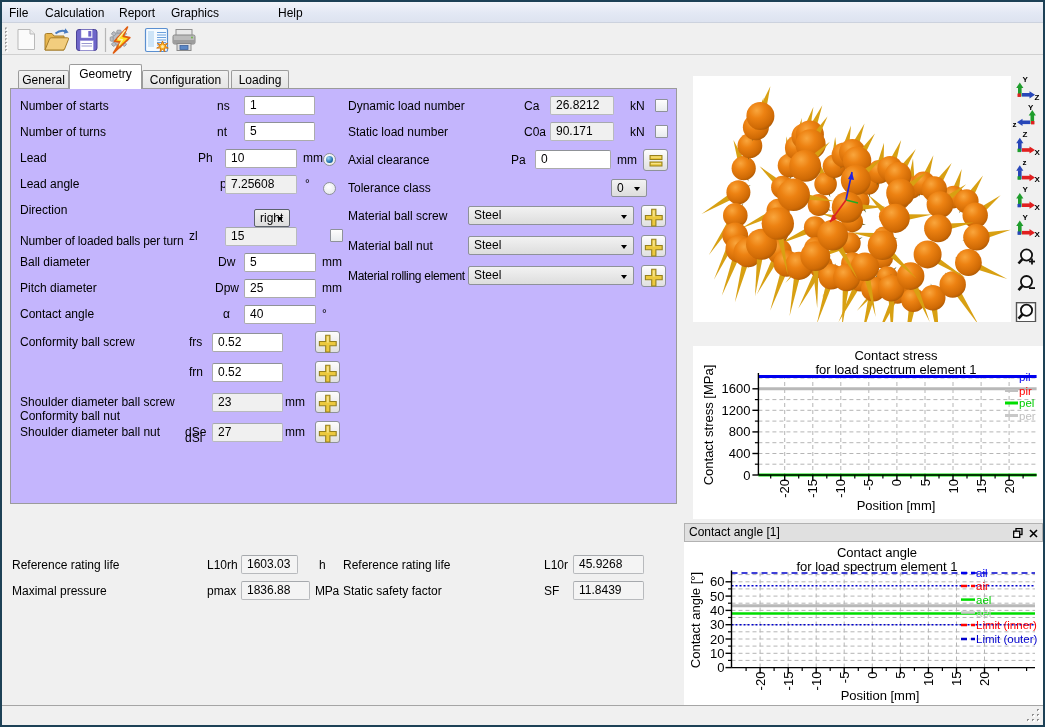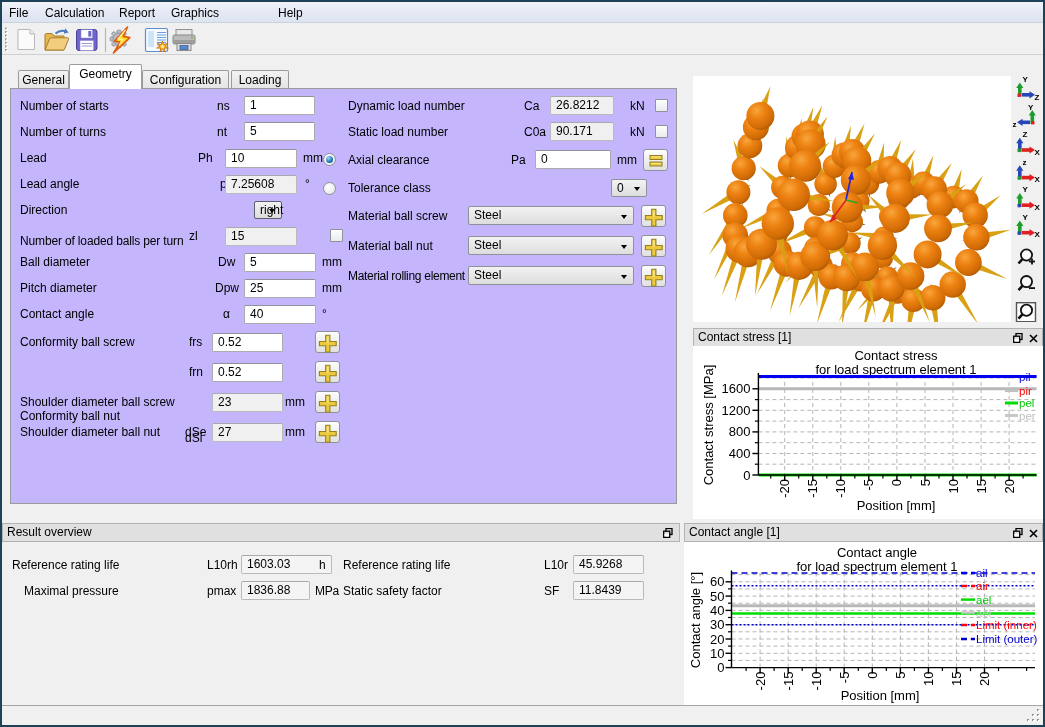--- a/index.html
+++ b/index.html
@@ -132,21 +132,21 @@
     <div class="inp" style="left:233px; top:33px; width:71px; height:19px;">5</div>
     <div class="lbl" style="left:9px; top:61px;">Lead</div>
     <div class="lbl" style="left:187px; top:61px;">Ph</div>
     <div class="inp" style="left:214px; top:60px; width:72px; height:19px;">10</div>
     <div class="lbl" style="left:292px; top:61px;">mm</div>
     <div class="lbl" style="left:9px; top:87px;">Lead angle</div>
     <div class="lbl" style="left:181px; top:87px;padding-left:28px;">phi</div>
     <div class="inp ro" style="left:214px; top:86px; width:72px; height:19px;">7.25608</div>
     <div class="lbl" style="left:294px; top:87px;">°</div>
     <div class="lbl" style="left:9px; top:113px;">Direction</div>
-    <div class="combo" style="left:243px; top:112px; width:28px; height:18px; border-color:#5c626b;">right<span class="arr"></span></div>
+    <div class="combo" style="left:243px; top:120px; width:36px; height:18px; border-color:#5c626b;">right<span class="arr"></span></div>
     <div class="lbl" style="left:9px; top:144px; letter-spacing:-0.15px;">Number of loaded balls per turn</div>
     <div class="lbl" style="left:178px; top:139px;">zl</div>
     <div class="inp ro" style="left:214px; top:138px; width:72px; height:19px;">15</div>
     <div class="cb" style="left:319px; top:140px;"></div>
     <div class="lbl" style="left:9px; top:165px;">Ball diameter</div>
     <div class="lbl" style="left:207px; top:165px;">Dw</div>
     <div class="inp" style="left:233px; top:164px; width:72px; height:19px;">5</div>
     <div class="lbl" style="left:311px; top:165px;">mm</div>
     <div class="lbl" style="left:9px; top:191px;">Pitch diameter</div>
     <div class="lbl" style="left:204px; top:191px;">Dpw</div>
@@ -240,34 +240,29 @@
     <div class="lbl" style="left:337px; top:179px; letter-spacing:-0.3px;">Material rolling element</div>
     <div class="combo" style="left:457px; top:177px; width:166px; height:19px;">Steel<span class="arr" style="top:8px;"></span></div>
     <div class="pbtn" style="left:630px; top:176px;">
         <svg width="25" height="22" viewBox="0 0 25 22">
           <path d="M9.7 3.2 h4.2 v6.3 h6.3 v4.2 h-6.3 v6.3 h-4.2 v-6.3 h-6.3 v-4.2 h6.3 Z" fill="#ecc93e" stroke="#96801e" stroke-width="1.1"></path>
           <path d="M10.8 4.4 h2 v6.2 h-2 Z" fill="#f6e286"></path>
         </svg>
       </div>
   </div>
 
-  <div class="titlebar" style="left:2px; top:523px; width:678px;">Result overview<svg width="10" height="10" viewBox="0 0 10 10" style="position:absolute; top:4px; right:6px;">
-        <rect x="3" y="0.5" width="6" height="6" fill="none" stroke="#000" stroke-width="1.3"></rect>
-        <rect x="0.7" y="3.2" width="6" height="6.3" fill="#e1e1e1" stroke="#000" stroke-width="1.3"></rect>
-        <rect x="1.5" y="6" width="4.5" height="2" fill="#fff"></rect>
-      </svg></div>
   <div class="abs" style="left:2px; top:542px; width:678px; height:163px; background:#f0f0f0;" id="resultpane">
     <div class="lbl" style="left:10px; top:15px;">Reference rating life</div>
     <div class="lbl" style="left:205px; top:15px;">L10rh</div>
-    <div class="inp ro" style="left:239px; top:13px; width:91px; height:19px; background:#f4f4f4;">1603.03</div>
+    <div class="inp ro" style="left:239px; top:13px; width:57px; height:19px; background:#f4f4f4;">1603.03</div>
     <div class="lbl" style="left:317px; top:15px;">h</div>
     <div class="lbl" style="left:341px; top:15px;">Reference rating life</div>
     <div class="lbl" style="left:542px; top:15px;">L10r</div>
     <div class="inp ro" style="left:571px; top:13px; width:71px; height:19px; background:#f4f4f4;">45.9268</div>
-    <div class="lbl" style="left:22px; top:41px;">Maximal pressure</div>
+    <div class="lbl" style="left:10px; top:41px;">Maximal pressure</div>
     <div class="lbl" style="left:205px; top:41px;">pmax</div>
     <div class="inp ro" style="left:239px; top:39px; width:69px; height:19px; background:#f4f4f4;">1836.88</div>
     <div class="lbl" style="left:313px; top:41px; letter-spacing:-0.3px;">MPa</div>
     <div class="lbl" style="left:341px; top:41px;">Static safety factor</div>
     <div class="lbl" style="left:542px; top:41px;">SF</div>
     <div class="inp ro" style="left:571px; top:39px; width:71px; height:19px; background:#f4f4f4;">11.8439</div>
   </div>
 
   <div class="abs" style="left:693px; top:76px; width:350px; height:246px; background:#fff;" id="pane3d">
       <svg width="350" height="246" viewBox="693 76 350 246" xmlns="http://www.w3.org/2000/svg" style="position:absolute;left:0;top:0;">
@@ -560,27 +555,20 @@
         <line x1="1032" y1="258.5" x2="1032" y2="264.5" stroke="#111" stroke-width="1.8"></line>
         <circle cx="1026.5" cy="281.6" r="5.6" fill="#fff" fill-opacity="0.6" stroke="#111" stroke-width="1.8"></circle>
         <line x1="1022.4" y1="285.8" x2="1018.5" y2="290.1" stroke="#111" stroke-width="2.6"></line>
         <line x1="1029" y1="288.1" x2="1035" y2="288.1" stroke="#111" stroke-width="1.8"></line>
         <rect x="1016.5" y="302.7" width="19" height="19" fill="#fdfdfd" stroke="#555" stroke-width="1.4"></rect>
         <circle cx="1026.5" cy="310.2" r="5.6" fill="#fff" fill-opacity="0.6" stroke="#111" stroke-width="1.8"></circle>
         <line x1="1022.4" y1="314.4" x2="1018.5" y2="318.7" stroke="#111" stroke-width="2.6"></line>
       </svg>
     </div>
 
-  <div class="titlebar" style="left:693px; top:328px; width:350px;">Contact stress [1]<svg width="10" height="10" viewBox="0 0 10 10" style="position:absolute; top:4px; right:19px;">
-        <rect x="3" y="0.5" width="6" height="6" fill="none" stroke="#000" stroke-width="1.3"></rect>
-        <rect x="0.7" y="3.2" width="6" height="6.3" fill="#e1e1e1" stroke="#000" stroke-width="1.3"></rect>
-        <rect x="1.5" y="6" width="4.5" height="2" fill="#fff"></rect>
-      </svg><svg width="9" height="9" viewBox="0 0 9 9" style="position:absolute; top:5px; right:4px;">
-        <path d="M1 1 L8 8 M8 1 L1 8" stroke="#000" stroke-width="1.6"></path>
-      </svg></div>
   <div class="abs" style="left:693px; top:346px; width:350px; height:173px; background:#fff;" id="panestress">
       <svg width="350" height="173" viewBox="0 0 350 173" style="position:absolute;left:0;top:0;" xmlns="http://www.w3.org/2000/svg">
         <text x="203" y="14" text-anchor="middle" font-size="13">Contact stress</text>
         <text x="203" y="28" text-anchor="middle" font-size="13">for load spectrum element 1</text>
         <line x1="65.4" y1="118.2" x2="343.6" y2="118.2" stroke="#b5b5b5" stroke-width="1" stroke-dasharray="4,3"></line>
         <line x1="65.4" y1="107.5" x2="343.6" y2="107.5" stroke="#b5b5b5" stroke-width="1" stroke-dasharray="4,3"></line>
         <line x1="65.4" y1="96.7" x2="343.6" y2="96.7" stroke="#b5b5b5" stroke-width="1" stroke-dasharray="4,3"></line>
         <line x1="65.4" y1="85.9" x2="343.6" y2="85.9" stroke="#b5b5b5" stroke-width="1" stroke-dasharray="4,3"></line>
         <line x1="65.4" y1="75.1" x2="343.6" y2="75.1" stroke="#b5b5b5" stroke-width="1" stroke-dasharray="4,3"></line>
         <line x1="65.4" y1="64.3" x2="343.6" y2="64.3" stroke="#b5b5b5" stroke-width="1" stroke-dasharray="4,3"></line>

